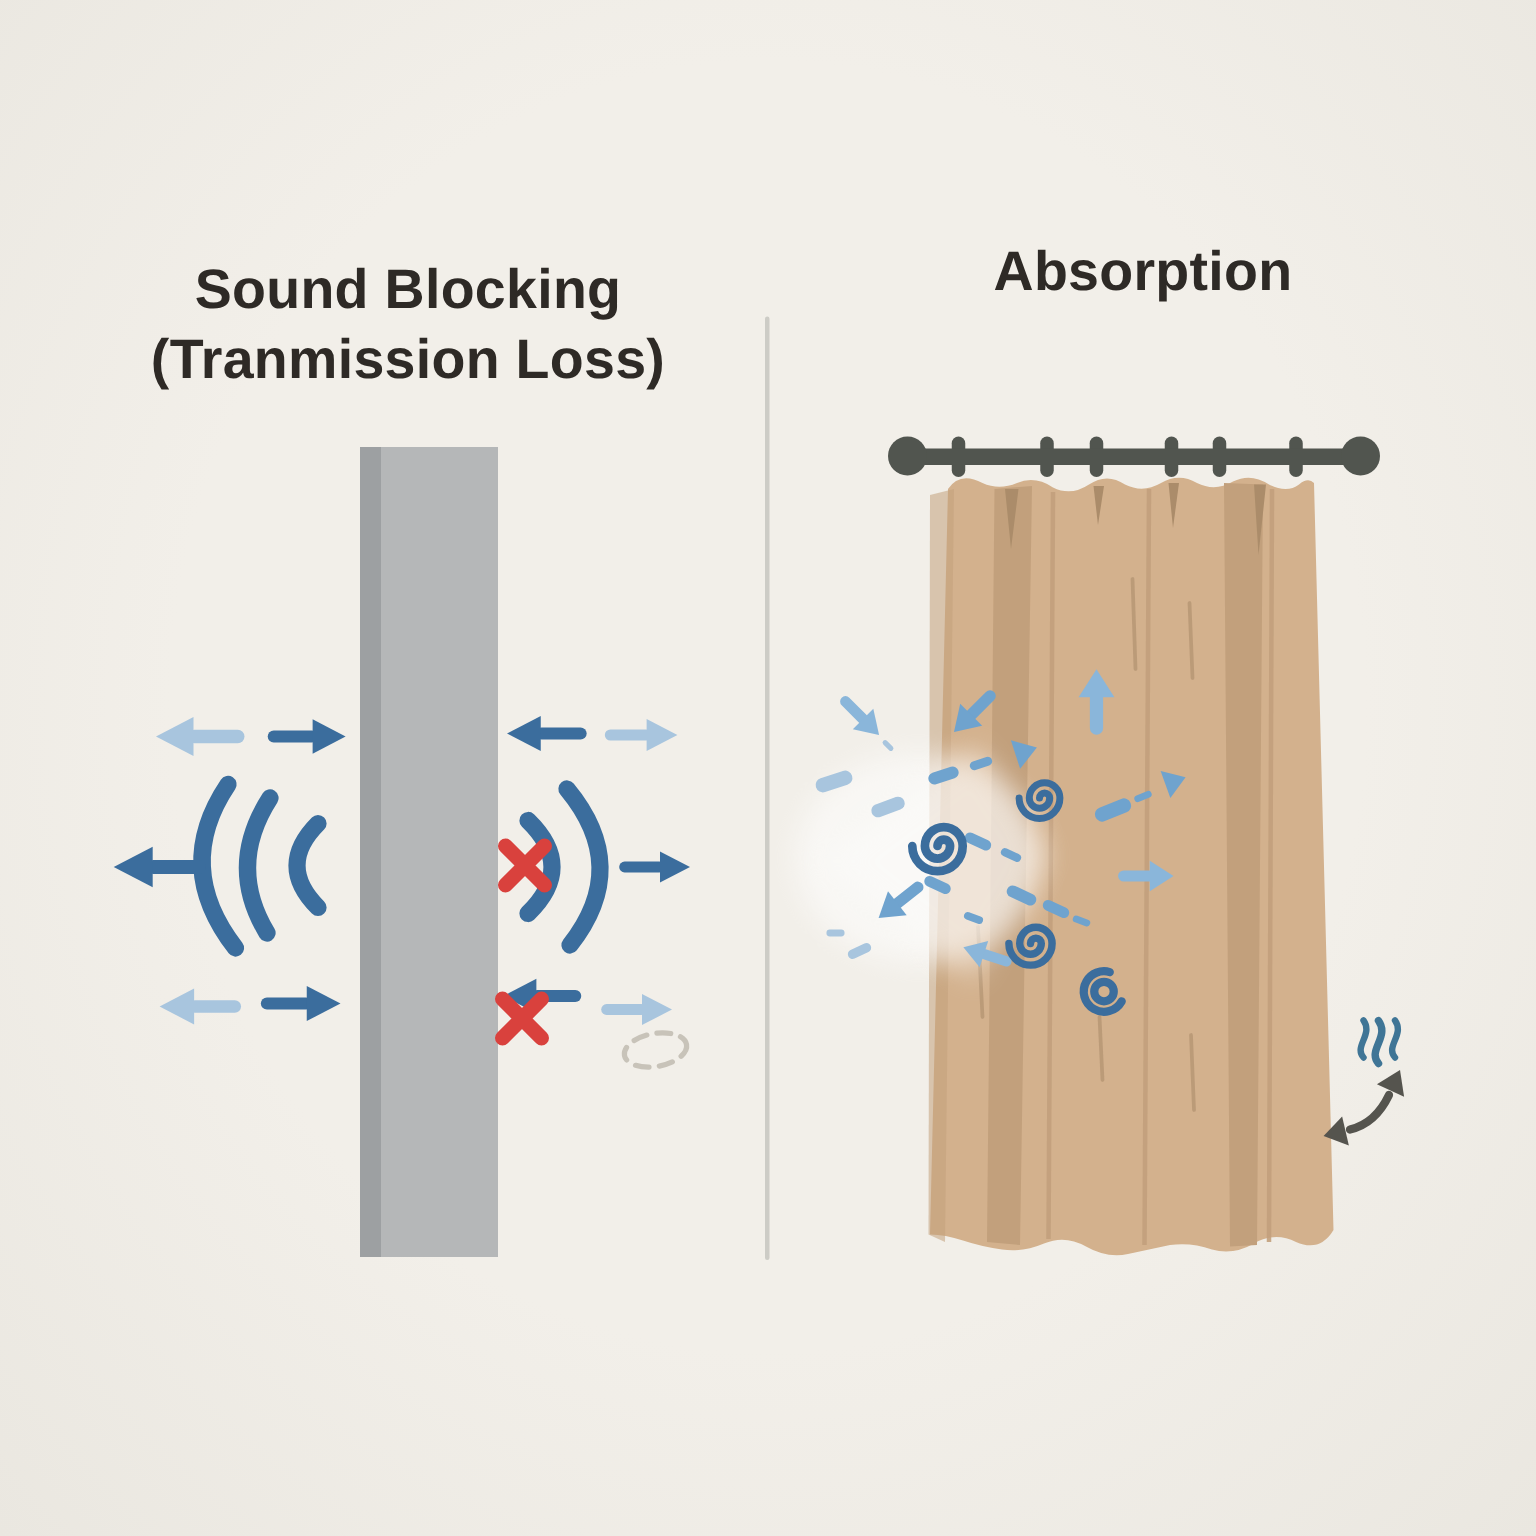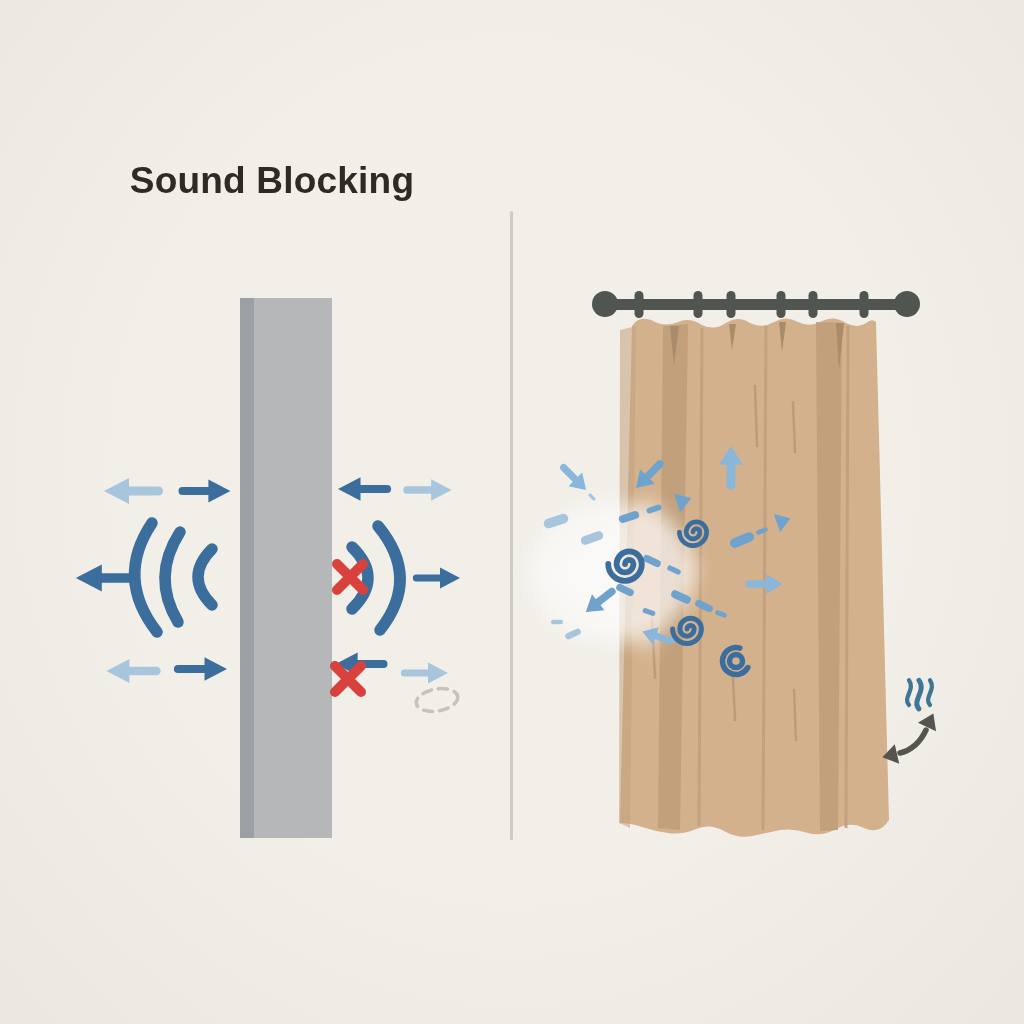--- a/index.html
+++ b/index.html
@@ -13,21 +13,21 @@
   html,body{margin:0;padding:0;background:var(--bg);}
   .canvas{
     position:relative;width:1024px;height:1024px;overflow:hidden;
     background:radial-gradient(ellipse at 50% 46%, var(--bg) 55%, var(--bg_edge) 100%);
     font-family:"Liberation Sans",sans-serif;
   }
   .title{
     position:absolute;top:158px;width:400px;text-align:center;
     font-weight:700;font-size:37px;line-height:1.27;color:var(--ink);letter-spacing:.2px;
   }
-  .title.left{left:72px;}
+  .title.left{left:72px;margin-top:12px;}
   .title.right{left:562px;}
   .divider{
     position:absolute;left:510px;top:211px;width:3px;height:629px;
     background:var(--divider);border-radius:2px;
   }
   svg{position:absolute;left:0;top:0;}
   .f-bd{fill:var(--blue_dark)} .f-bm{fill:var(--blue_mid)}
   .f-bp{fill:var(--blue_pale)} .f-bl{fill:var(--blue_light)}
   .s-wave{stroke:var(--blue_dark);stroke-width:11.5;stroke-linecap:round;fill:none}
   .x-stroke{stroke:var(--red);stroke-width:10;stroke-linecap:round;fill:none}
@@ -44,23 +44,25 @@
   .curtain-streak{stroke:var(--curtain_deep);stroke-width:2.5;fill:none;opacity:.6;stroke-linecap:round}
   .curtain-deep{fill:var(--curtain_deep)}
 </style>
 </head>
 <body>
 
 <div class="canvas">
 
   <div class="title left">
     <div>Sound Blocking</div>
+    <div>(Tranmission Loss)</div>
   </div>
 
   <div class="title right">
+    <div>Absorption</div>
   </div>
 
   <div class="divider"></div>
 
   <svg width="1024" height="1024" viewBox="0 0 1024 1024">
     <defs>
       <g id="arr">
           <rect x="-58" y="-9" width="76" height="18" rx="9"></rect>
           <polygon points="10,-26 60,0 10,26"></polygon>
         </g>

